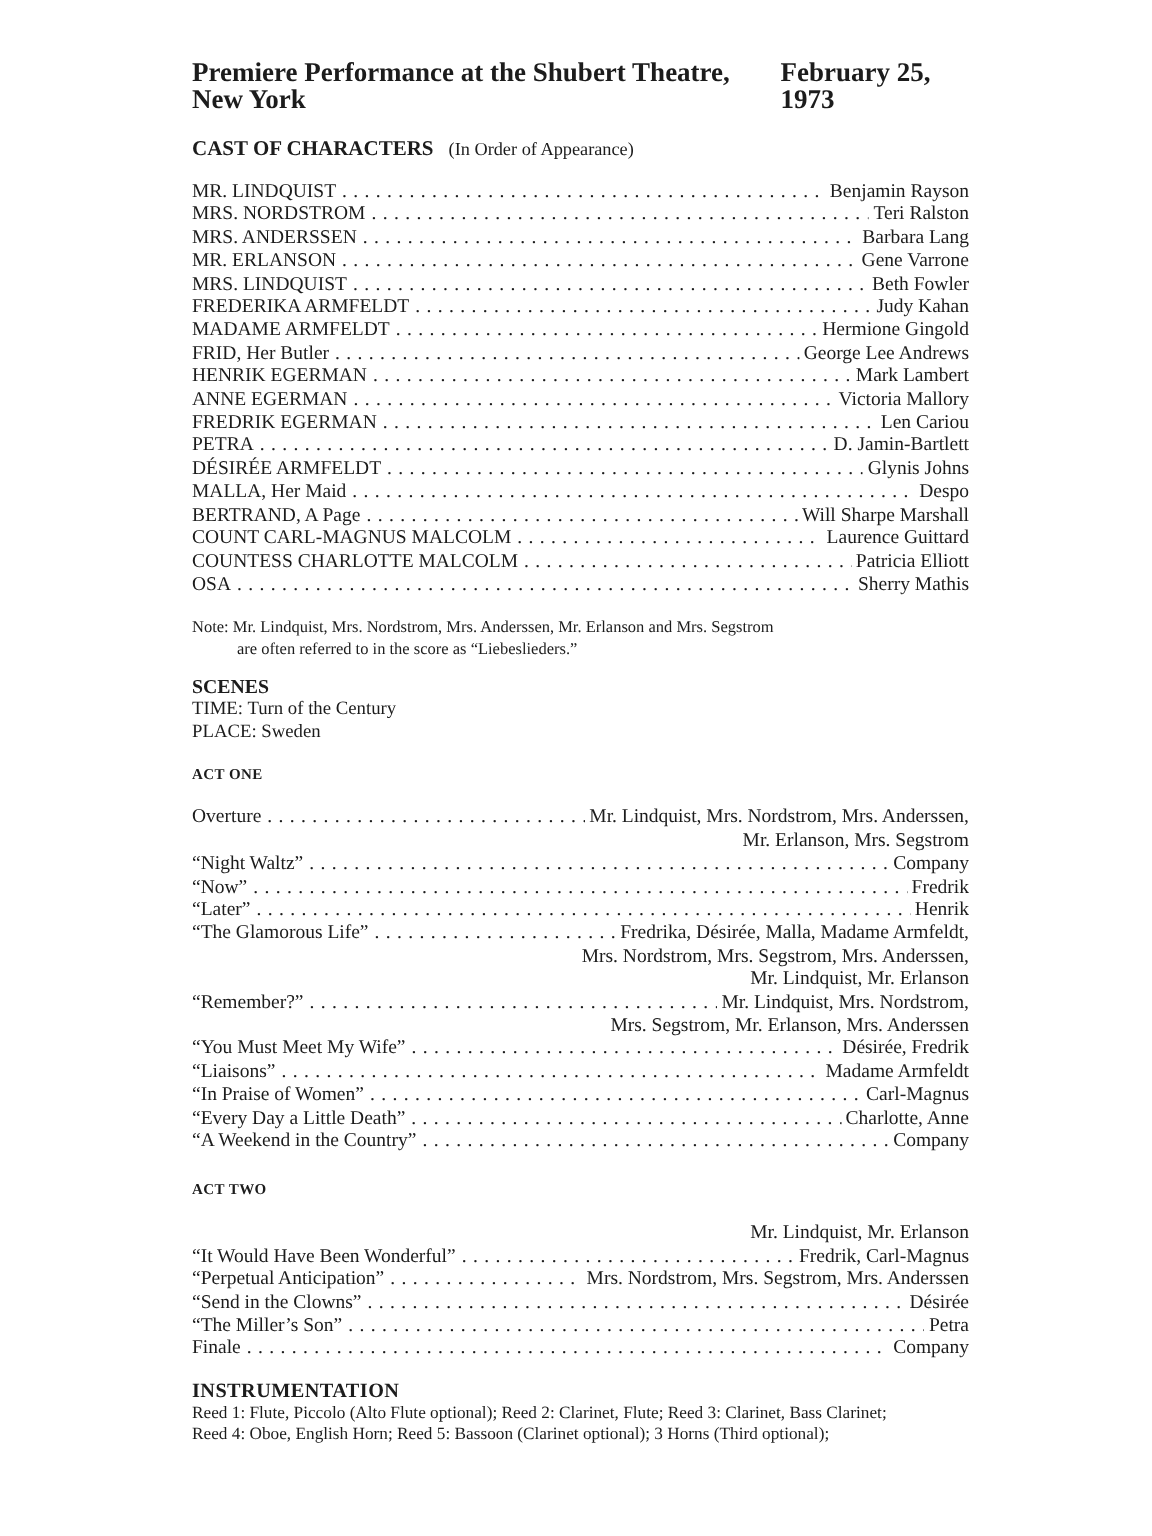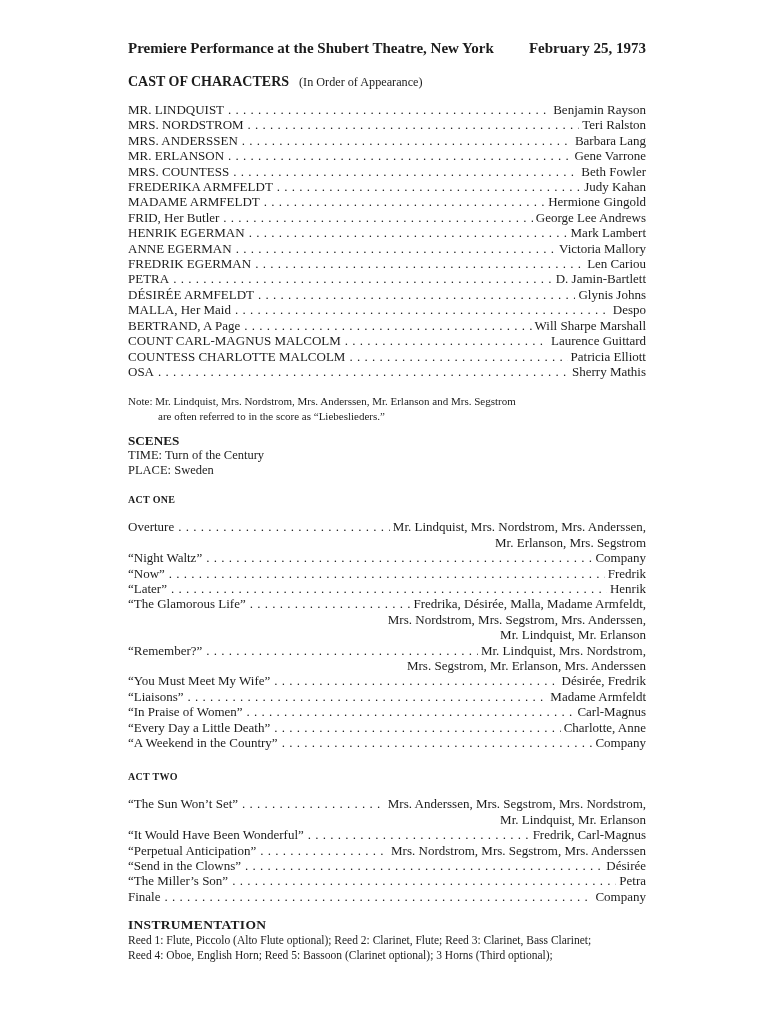--- a/index.html
+++ b/index.html
@@ -18,21 +18,21 @@
     top: 39px;
     width: 518px;
   }
 
   
   .header-row {
     display: flex;
     justify-content: space-between;
     align-items: flex-end;
     font-weight: bold;
-    font-size: 15px;
+    font-size: 18px;
     line-height: 18px;
   }
 
   
   .cast-heading-row {
     margin-top: 15px;
     line-height: 17px;
   }
   .cast-heading-row .big { font-weight: bold; font-size: 14px; }
   .cast-heading-row .small { font-size: 12.2px; margin-left: 6px; }
@@ -123,21 +123,21 @@
     <span class="right">Barbara Lang</span>
   </div>
 
   <div class="row">
     <span class="left">MR. ERLANSON</span>
     <span class="leader"></span>
     <span class="right">Gene Varrone</span>
   </div>
 
   <div class="row">
-    <span class="left">MRS. COUNTESS</span>
+    <span class="left">MRS. LINDQUIST</span>
     <span class="leader"></span>
     <span class="right">Beth Fowler</span>
   </div>
 
   <div class="row">
     <span class="left">FREDERIKA ARMFELDT</span>
     <span class="leader"></span>
     <span class="right">Judy Kahan</span>
   </div>
 
@@ -319,25 +319,20 @@
       <span class="leader"></span>
       <span class="right">Company</span>
     </div>
   </div>
 </div>
 
     <div class="act-heading act-two-heading">ACT TWO</div>
 
     <div class="list">
   <div>
-    <div class="row">
-      <span class="left">“The Sun Won’t Set”</span>
-      <span class="leader"></span>
-      <span class="right">Mrs. Anderssen, Mrs. Segstrom, Mrs. Nordstrom,</span>
-    </div>
   <div class="cont">Mr. Lindquist, Mr. Erlanson</div>
         </div>
 
   <div>
     <div class="row">
       <span class="left">“It Would Have Been Wonderful”</span>
       <span class="leader"></span>
       <span class="right">Fredrik, Carl-Magnus</span>
     </div>
   </div>

